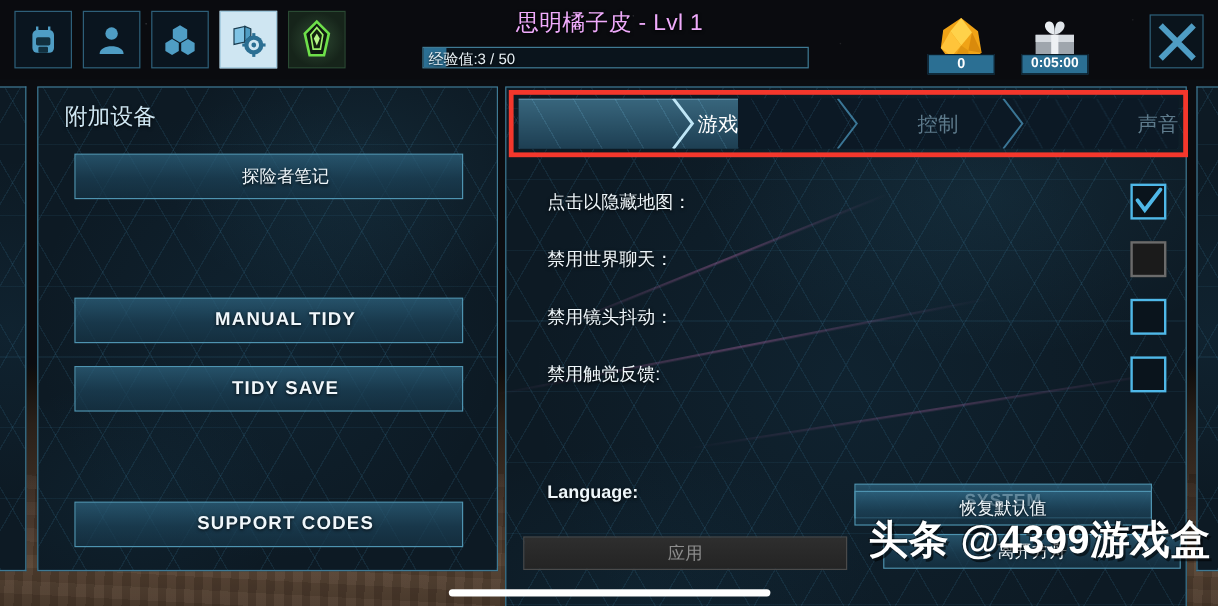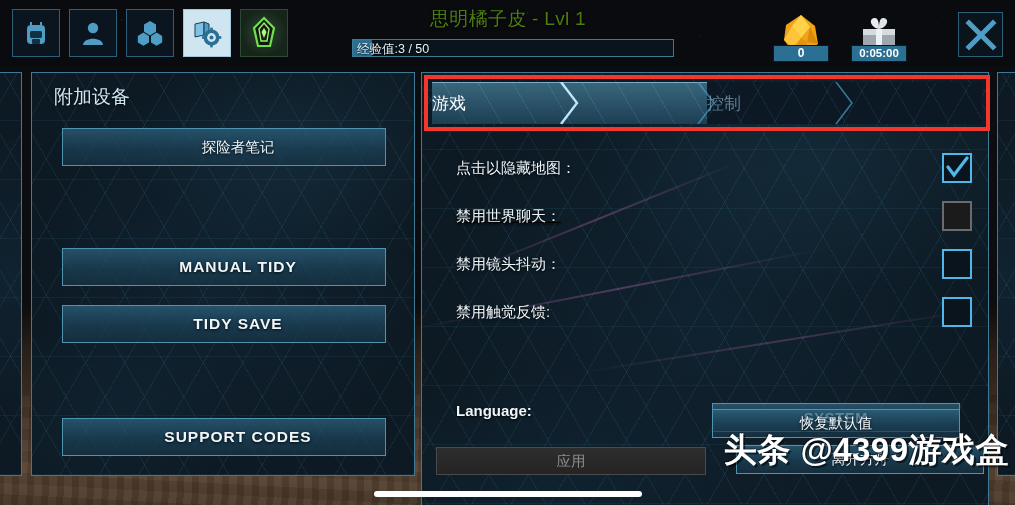--- a/index.html
+++ b/index.html
@@ -71,21 +71,21 @@
   .icon-btn {
     width:48px; height:48px; border:1px solid #2e5f79;
     background: rgba(10,24,34,.85);
     display:flex; align-items:center; justify-content:center;
   }
   .icon-btn.selected { background:#cfe6f2; border-color:#9fc8dc; }
   .icon-btn.gem { border-color:#2a4a33; background: radial-gradient(circle at 50% 50%, #2e4a33, #16241a 70%); }
   .icon-btn svg { display:block; }
 
   .title-wrap { position:absolute; left:332px; top:6px; width:352px; text-align:center; }
-  .title-text { color:#4d7c0f; font-size:19px; letter-spacing:.3px; text-shadow:0 1px 3px #000; }
+  .title-text { color:#f0abfc; font-size:19px; letter-spacing:.3px; text-shadow:0 1px 3px #000; }
   .xp-bar {
     position:absolute; left:352px; top:39px; width:322px; height:18px;
     border:1px solid #3f7a94; background:#0a141c; overflow:hidden;
   }
   .xp-fill { position:absolute; left:0; top:0; bottom:0; width:6%; background:#2b6f93; }
   .xp-text {
     position:absolute; left:4px; top:0; height:18px; line-height:18px;
     color:#e8f2f7; font-size:12.5px; white-space:nowrap; text-shadow:0 1px 2px #000;
   }
 
@@ -149,21 +149,21 @@
   .tabs-redbox {
     position:absolute; left:424px; top:75px; width:566px; height:56px;
     border:4px solid #f4372c;
   }
   .tabs-strip {
     position:absolute; left:432px; top:82px; width:550px; height:42px;
     display:flex; overflow:hidden;
     background:#0c1925;
   }
   .tab {
-    position:relative; flex:1 1 0; display:flex; align-items:center; justify-content:flex-start;
+    position:relative; flex:1 1 0; display:flex; align-items:center; justify-content:flex-end;
     font-size:17px; color:#5e7b8c; cursor:pointer;
     background-image:
       repeating-linear-gradient(60deg, rgba(70,150,190,.12) 0 1px, transparent 1px 30px),
       repeating-linear-gradient(-60deg, rgba(70,150,190,.12) 0 1px, transparent 1px 30px);
   }
   .tab.active {
     color:#ffffff;
     background-color:#1d3c4e;
     background-image:
       linear-gradient(180deg, rgba(120,200,235,.30), rgba(30,70,95,.25)),
@@ -249,21 +249,21 @@
 
       <div id="settings-rows">
           <div class="set-row" style="top: 80px;">
             <span class="set-label">点击以隐藏地图：</span>
           </div>
           <div class="cbox" style="top: 80px;">
             <svg width="24" height="24" viewBox="0 0 24 24">
               <path d="M3 11 L9 19 L22 2" stroke="#4fb8e8" stroke-width="3.2" fill="none" stroke-linecap="round"></path>
             </svg>
           </div>
-          <div class="set-row" style="top: 128px; text-decoration: underline;">
+          <div class="set-row" style="top: 128px;">
             <span class="set-label">禁用世界聊天：</span>
           </div>
           <div class="cbox disabled" style="top: 128px;"></div>
           <div class="set-row" style="top: 176px;">
             <span class="set-label">禁用镜头抖动：</span>
           </div>
           <div class="cbox" style="top: 176px;"></div>
           <div class="set-row" style="top: 224px;">
             <span class="set-label">禁用触觉反馈:</span>
           </div>
@@ -288,20 +288,23 @@
       </div>
     </div>
   </div>
 
   <div class="tabs-strip" id="tabs-strip">
       <div class="tab active">
         <span>游戏</span>
       </div>
       <div class="tab">
         <span>控制</span>
+      </div>
+      <div class="tab">
+        <span>声音</span>
       </div>
       <div class="tab-sep" style="left: 124.5px;">
         <svg width="26" height="42" viewBox="0 0 26 42">
           <path d="M4 0 L20 21 L4 42" stroke="#bfe6f6" stroke-width="2.4" fill="none" opacity="1"></path>
         </svg>
       </div>
       <div class="tab-sep" style="left: 262px;">
         <svg width="26" height="42" viewBox="0 0 26 42">
           <path d="M4 0 L20 21 L4 42" stroke="#4f9dc4" stroke-width="1.6" fill="none" opacity="0.7"></path>
         </svg>

